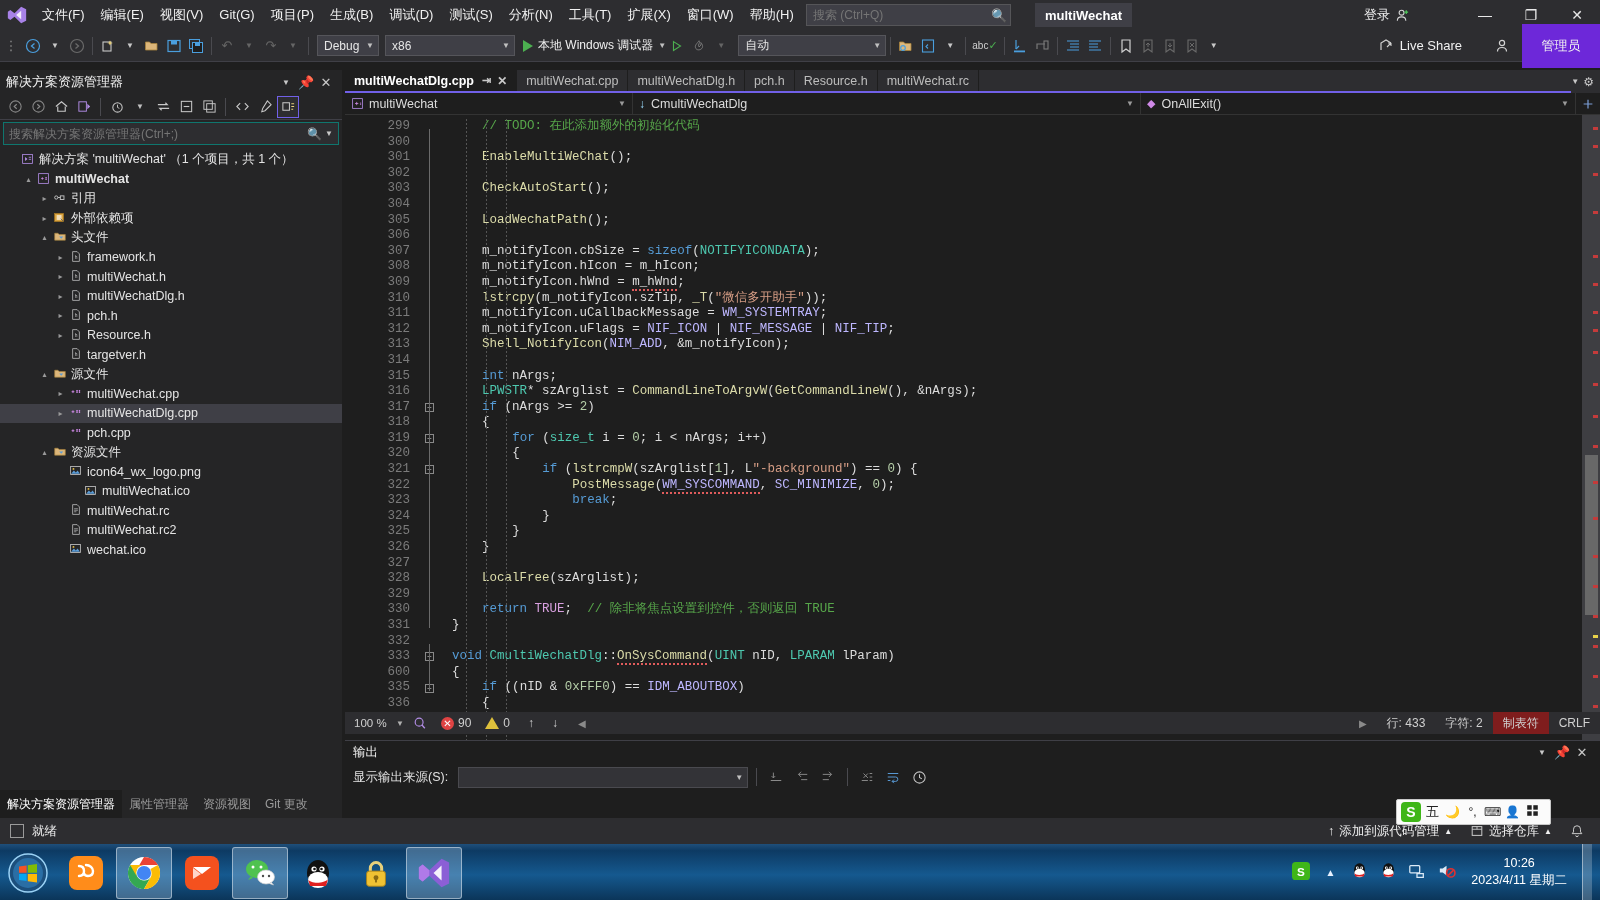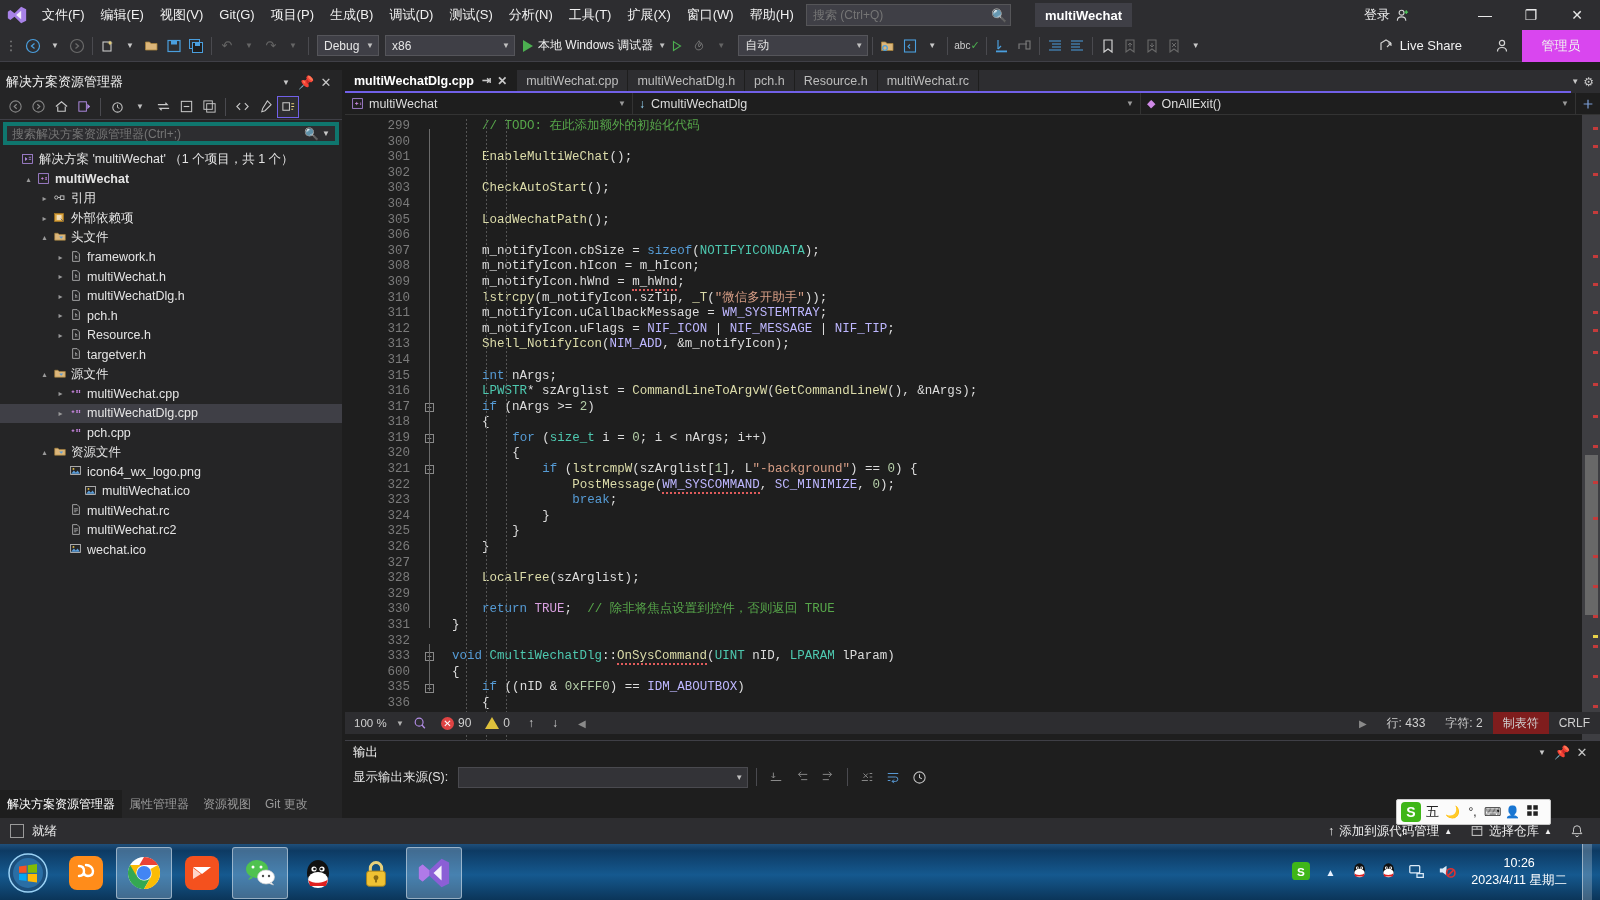--- a/index.html
+++ b/index.html
@@ -29,40 +29,40 @@
   #toolbar { position:absolute; left:0; top:30px; width:1600px; height:32px;
     background:#2d2d30; display:flex; align-items:center; border-bottom:1px solid #3f3f46; }
   .tb { height:24px; min-width:22px; display:flex; align-items:center; justify-content:center;
     color:#c8c8c8; font-size:13px; padding:0 2px; }
   .tb.dis { color:#656565; }
   .sep { width:1px; height:18px; background:#4a4a4f; margin:0 4px; }
   .combo { height:21px; background:#3f3f46; border:1px solid #55555a; color:#e6e6e6;
     font-size:12px; display:flex; align-items:center; padding:0 4px 0 6px; justify-content:space-between; }
   #dbg-combo { width:62px; margin-left:4px; }
   #plat-combo { width:130px; margin-left:6px; }
-  #auto-combo { width:130px; margin-left:6px; }
+  #auto-combo { width:148px; margin-left:6px; }
   #run-target { display:flex; align-items:center; gap:5px; font-size:12px; color:#f0f0f0;
     margin-left:8px; }
   #liveshare { position:absolute; right:138px; display:flex; align-items:center; gap:6px;
     font-size:13px; color:#f0f0f0; }
-  #admin { position:absolute; right:0; width:78px; height:32px; background:#d946ef;
+  #admin { position:absolute; right:0; width:78px; height:44px; background:#6d28d9;
     display:flex; align-items:center; justify-content:center; font-size:13px; color:#f0f0f0; }
 
   
   #solution-explorer { position:absolute; left:0; top:70px; width:342px; height:720px;
     background:#252526; display:flex; flex-direction:column; }
   #se-header { height:24px; display:flex; align-items:center; padding:0 6px; }
   #se-title { flex:1; font-size:13px; color:#f1f1f1; }
   .hdr-ic { width:20px; text-align:center; color:#c8c8c8; font-size:13px; }
   #se-toolbar { height:26px; display:flex; align-items:center; padding:0 4px; gap:1px;
     border-bottom:1px solid #3f3f46;}
   .se-tb { width:22px; height:22px; display:flex; align-items:center; justify-content:center;
     color:#c0c0c0; font-size:13px; }
   .se-tb.active { border:1px solid #7160e8; background:#2d2d30; }
-  #se-search { height:23px; margin:2px 3px; background:#2d2d30; border:4px solid #0f766e;
+  #se-search { height:23px; margin:2px 3px; background:#2d2d30; border:1px solid #0f766e;
     display:flex; align-items:center; }
   #se-search input { flex:1; background:transparent; border:none; outline:none; color:#cfcfcf;
     font-size:12px; padding-left:5px; font-family:"Liberation Sans",sans-serif; }
   #se-tree { flex:1; overflow:hidden; padding-top:3px; }
   .trow { height:19.5px; display:flex; align-items:center; font-size:12.5px; color:#e4e4e4;
     white-space:nowrap; }
   .trow.selected { background:#3f3f46; }
   .arrow { width:13px; text-align:center; font-size:8px; color:#9a9a9a; flex:0 0 13px; }
   .ticon { width:17px; text-align:center; font-size:11px; flex:0 0 17px; }
   .tlabel { padding-left:3px; }

